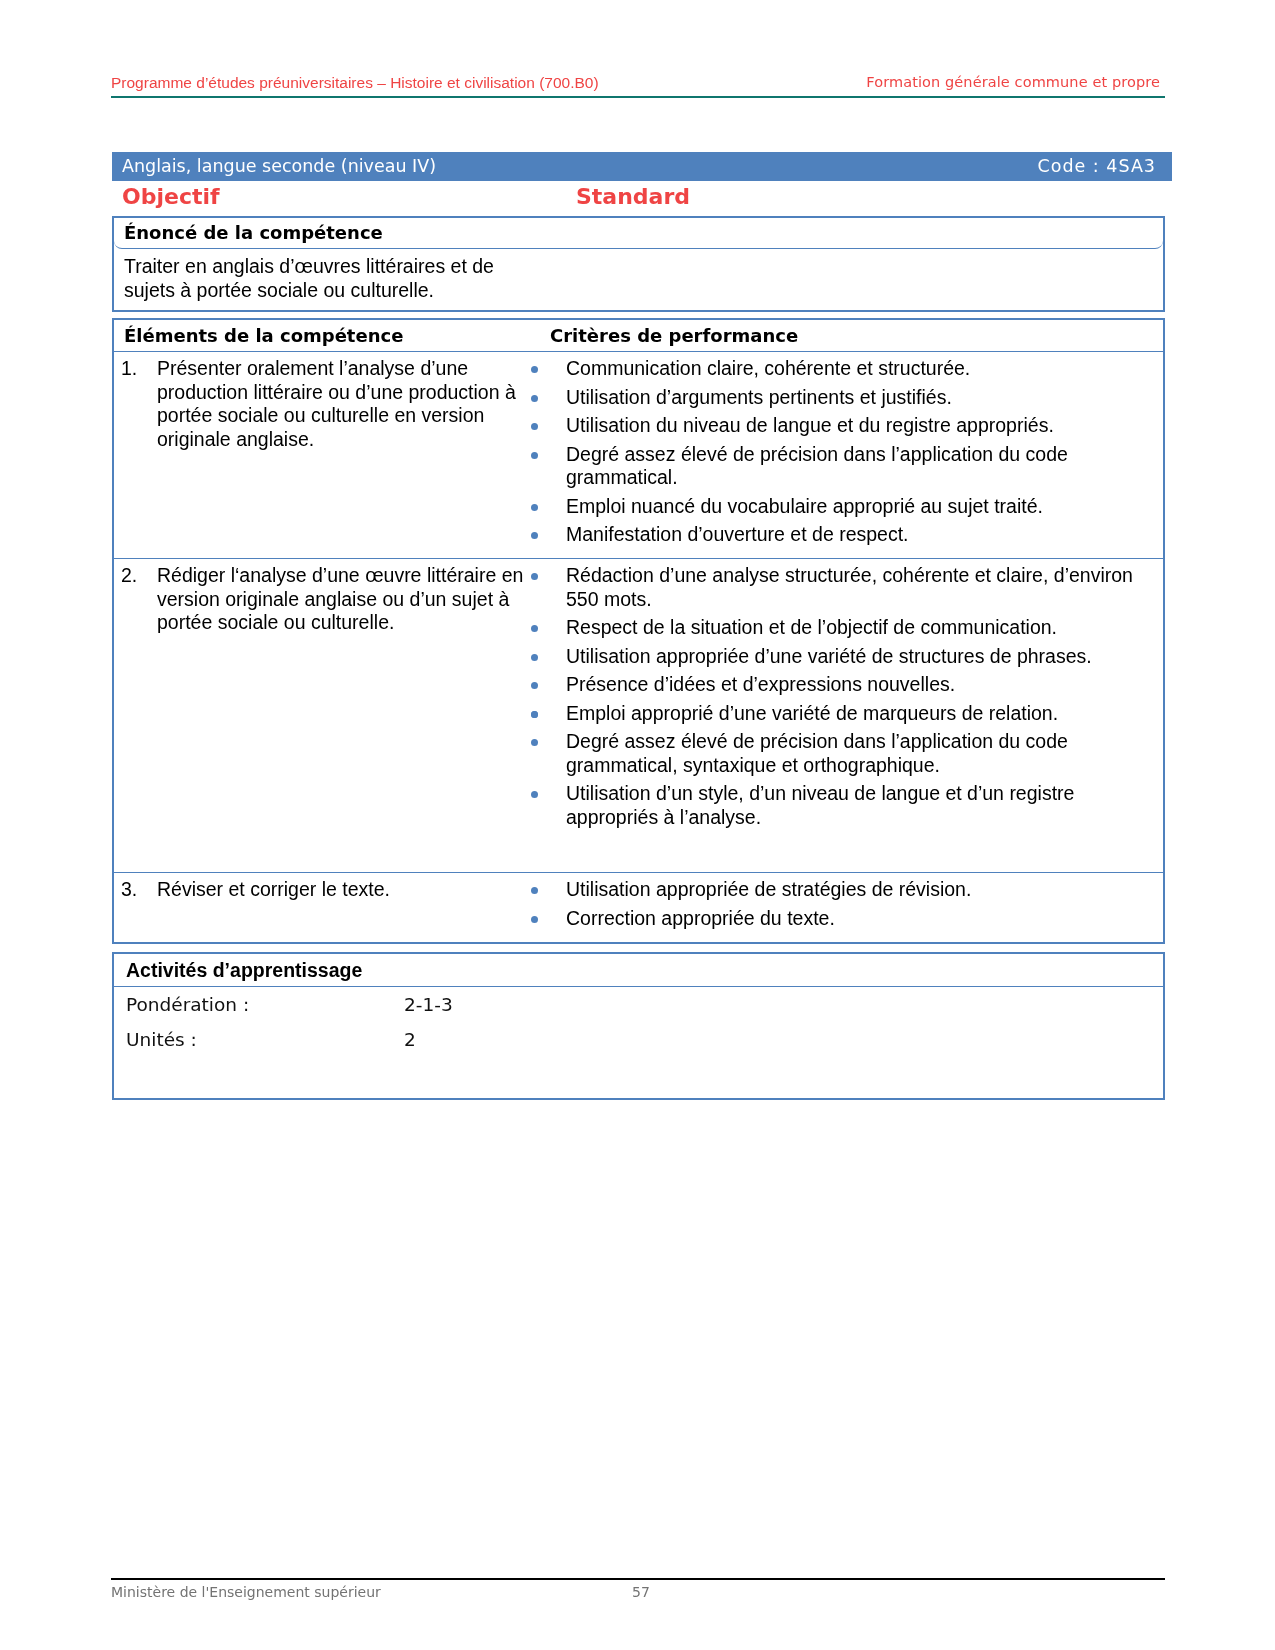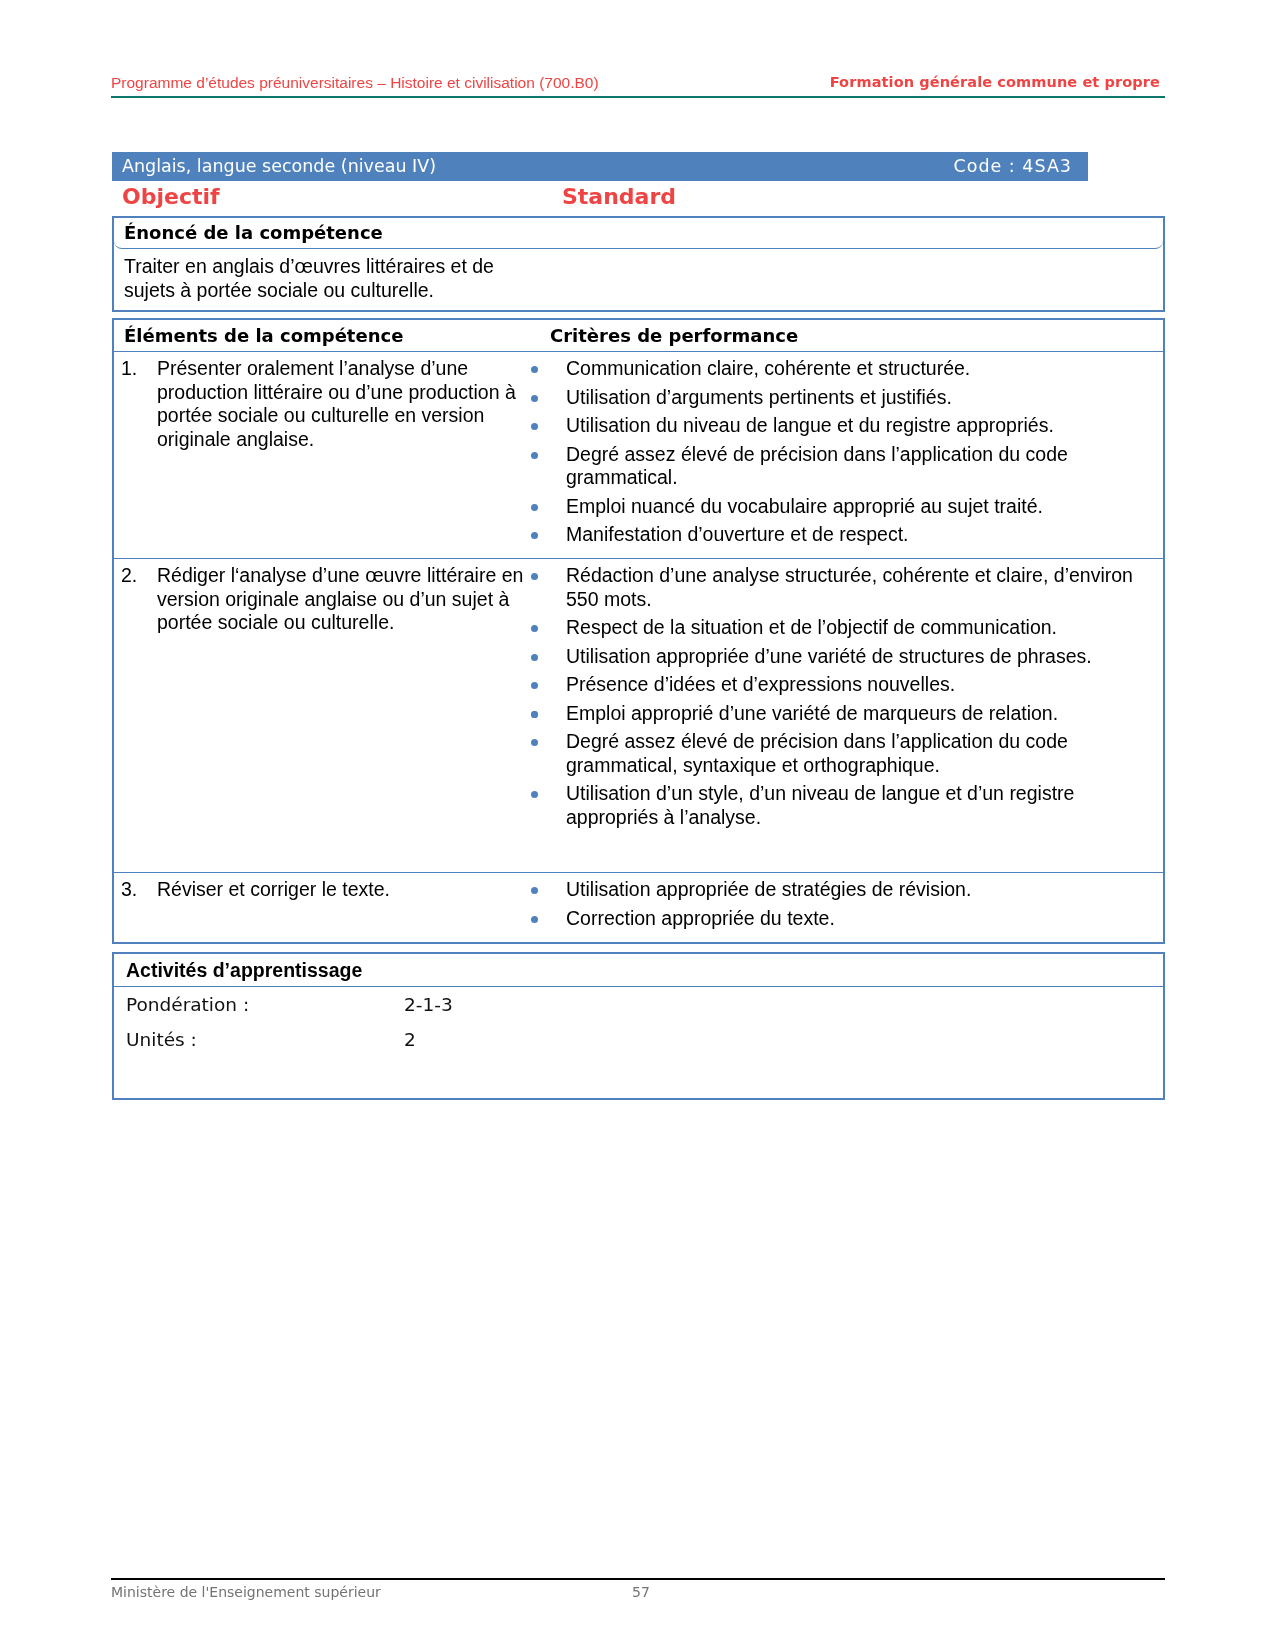--- a/index.html
+++ b/index.html
@@ -1,25 +1,25 @@
 <!DOCTYPE html>
 <html><head>
 <meta charset="utf-8">
 <style>
   html, body { margin: 0; padding: 0; background: #ffffff; }
   body { width: 1275px; height: 1650px; position: relative; overflow: hidden; font-family: "DejaVu Sans", sans-serif; color: #000; }
   .page-header { position: absolute; left: 111px; top: 72px; width: 1054px; height: 24px; border-bottom: 2px solid #0f766e; font-family: "Liberation Sans", sans-serif; font-size: 15.5px; color: #ef4444; }
   .page-header .left { position: absolute; left: 0; top: 2px; }
-  .page-header .right { position: absolute; right: 5px; top: 2px; font-family: "DejaVu Sans", sans-serif; font-size: 14.5px; letter-spacing: 0.1px; font-weight: bold; }
-  .titlebar { position: absolute; left: 112px; top: 152px; width: 976px; height: 29px; background: #4F81BD; color: #fff; font-size: 17.5px; }
+  .page-header .right { position: absolute; right: 5px; top: 2px; font-family: "DejaVu Sans", sans-serif; font-size: 14.5px; letter-spacing: 0.1px; }
+  .titlebar { position: absolute; left: 112px; top: 152px; width: 1060px; height: 29px; background: #4F81BD; color: #fff; font-size: 17.5px; }
   .titlebar .t { position: absolute; left: 10px; top: 4px; }
   .titlebar .c { position: absolute; right: 16px; top: 4px; letter-spacing: 1px; }
   .colheads { position: absolute; left: 112px; top: 184px; width: 1052px; height: 30px; color: #ef4444; font-weight: bold; font-size: 22px; }
   .colheads .o { position: absolute; left: 10px; top: 0; }
-  .colheads .s { position: absolute; left: 450px; top: 0; }
+  .colheads .s { position: absolute; left: 464px; top: 0; }
   .box { position: absolute; left: 112px; width: 1049px; border: 2px solid #4F81BD; }
   .enonce { top: 216px; height: 92px; }
   .enonce .hd { height: 30px; border-bottom: 1px solid #4F81BD; font-weight: bold; font-size: 18px; padding-left: 10px; line-height: 30px; border-radius: 8px; }
   .enonce .bd { padding: 5px 0 0 10px; font-family: "Liberation Sans", sans-serif; font-size: 19.5px; line-height: 24px; width: 420px; }
   .elements { top: 318px; height: 622px; }
   .row-h { position: relative; height: 31px; border-bottom: 1px solid #4F81BD; font-weight: bold; font-size: 18px; line-height: 31px; }
   .row-h .l { position: absolute; left: 10px; }
   .row-h .r { position: absolute; left: 436px; }
   .row { position: relative; border-bottom: 1px solid #4F81BD; }
   .row:last-child { border-bottom: none; }

